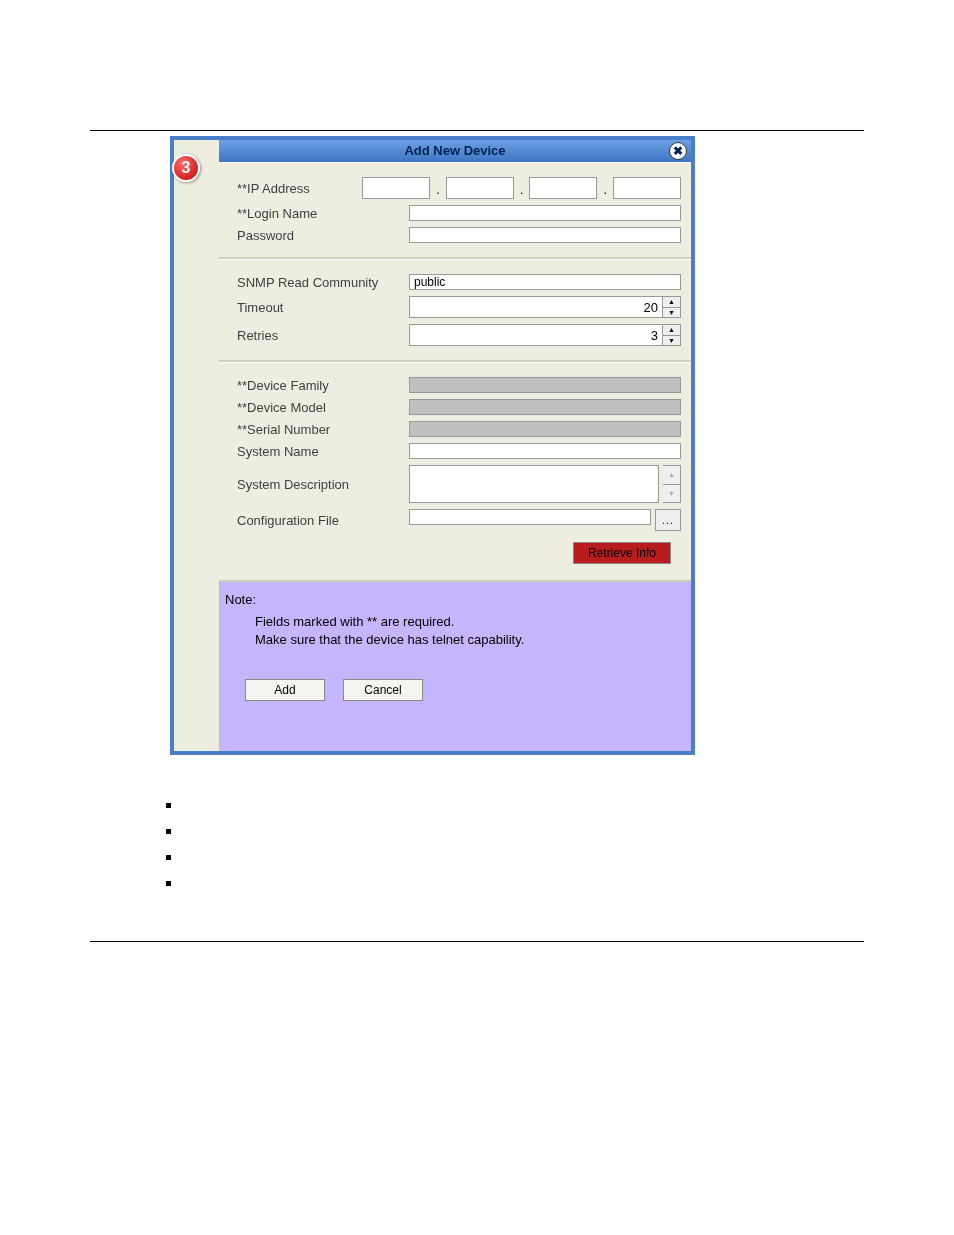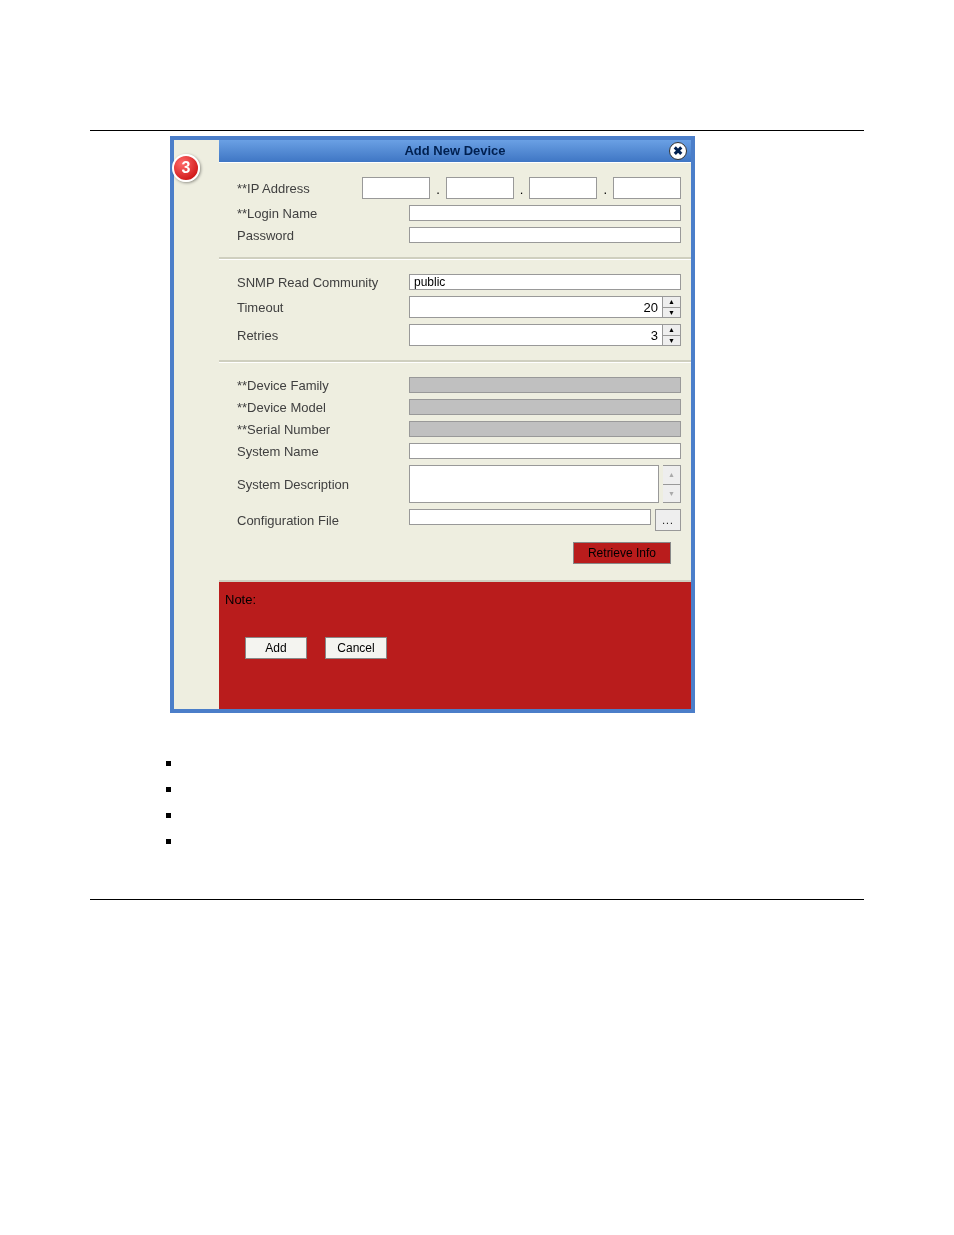--- a/index.html
+++ b/index.html
@@ -189,31 +189,31 @@
     margin: 11px 10px 8px auto;
     display:block;
     padding: 3px 14px;
     border: 1px solid #888;
     background: #b91c1c;
     cursor:pointer;
     font-size:12px;
   }
   .note-section {
     padding: 10px 6px 50px 6px;
-    background: #b91c1c;
+    background: #c4b5fd;
   }
   .note-title { margin: 0 0 6px 0; }
   .note-body { padding-left: 30px; line-height: 1.4; }
   .actionbtns {
     display:flex;
     gap: 18px;
     margin: 30px 0 0 20px;
   }
   .actbtn {
-    width: 62px;
+    width: 80px;
     padding: 3px 0;
     border: 1px solid #888;
     background: #f4f4f0;
     cursor:pointer;
     font-size:12px;
   }
   .bullets {
     margin: 40px 0 0 160px;
     list-style: none;
     padding: 0;
@@ -353,20 +353,24 @@
           <div class="field">
             <input class="text" style="">
             <div class="browsebtn">...</div>
           </div>
         </div>
         <button class="rightbtn">Retrieve Info</button>
       </div>
 
       <div class="note-section last">
         <div class="note-title">Note:</div>
+        <div class="note-body">
+          <div>Fields marked with ** are required.</div>
+          <div>Make sure that the device has telnet capability.</div>
+        </div>
         <div class="actionbtns">
           <button class="actbtn">Add</button>
           <button class="actbtn">Cancel</button>
         </div>
       </div>
     </div>
   </div>
 
   <ul class="bullets">
     <li></li>

